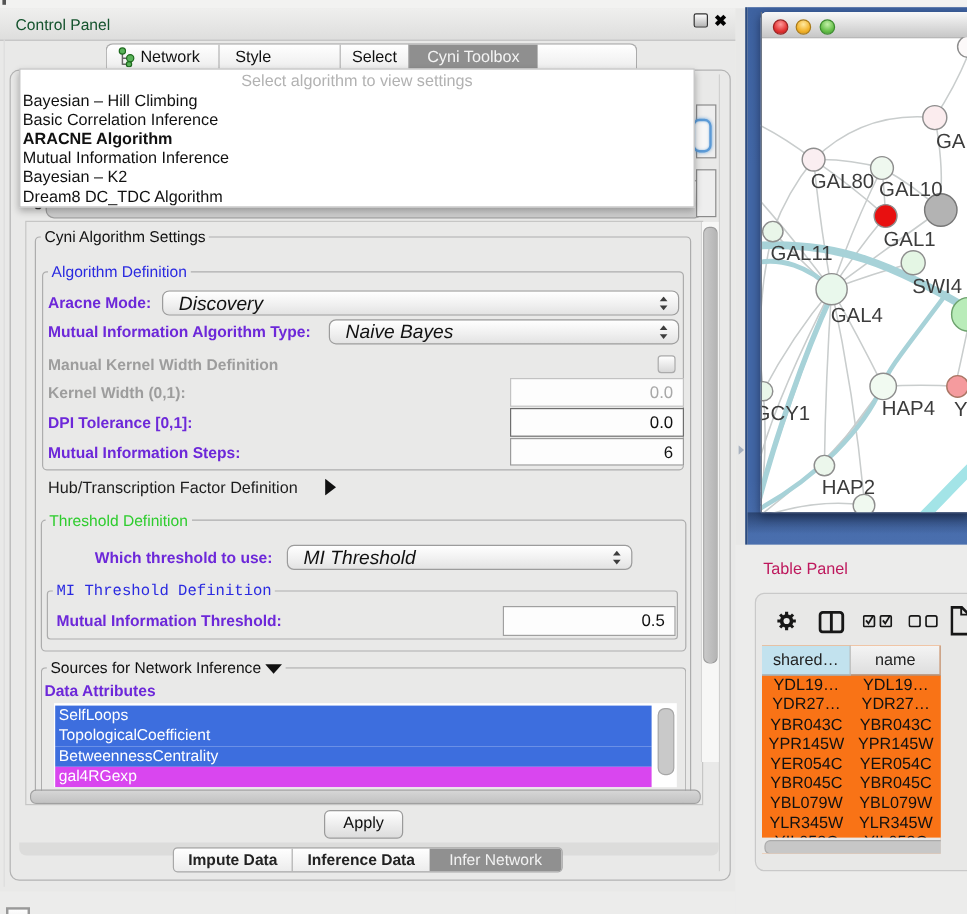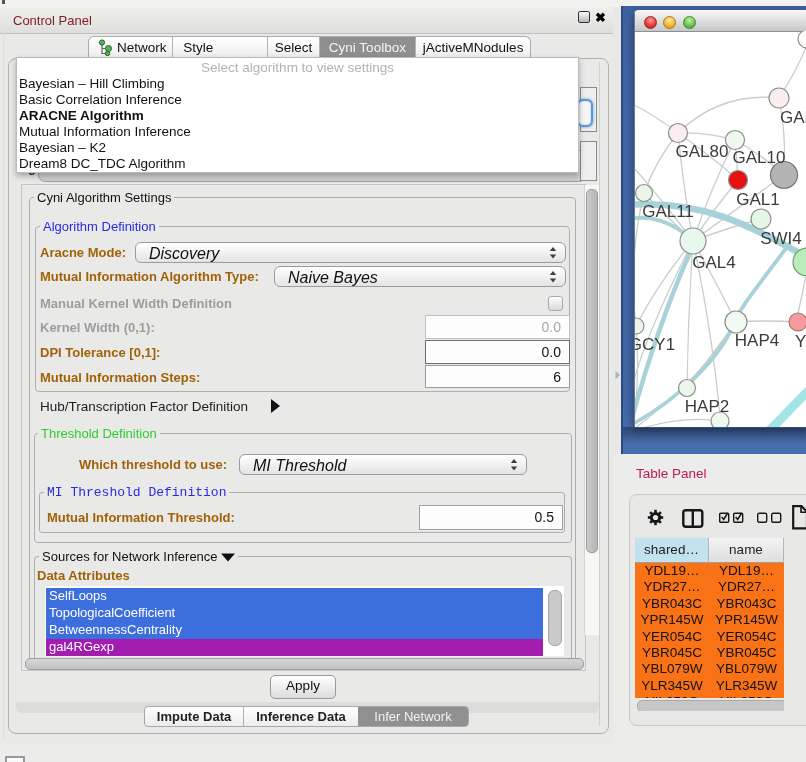--- a/index.html
+++ b/index.html
@@ -1,60 +1,59 @@
 <!DOCTYPE html>
 <html><head>
 <meta charset="utf-8">
 <style>
 html,body{margin:0;padding:0;}
 body{width:806px;height:762px;position:relative;overflow:hidden;
   font-family:"Liberation Sans",sans-serif;background:#ececeb;}
 .ab{position:absolute;}
 .lbl{position:absolute;font-size:13px;color:#111;white-space:nowrap;}
-.blbl{position:absolute;font-size:13px;font-weight:bold;color:#a16207;white-space:nowrap;}
+.blbl{position:absolute;font-size:13px;font-weight:bold;color:#6d28d9;white-space:nowrap;}
 .glbl{position:absolute;font-size:13px;font-weight:bold;color:#9d9d9d;white-space:nowrap;}
 .grp{position:absolute;border:1px solid #adadad;border-radius:4px;}
 .gtit{position:absolute;font-size:13px;background:#e9e9e8;padding:0 3px;white-space:nowrap;}
 .combo{position:absolute;border:1px solid #9c9c9c;border-radius:6px;
   background:linear-gradient(#ffffff,#efefef 60%,#e3e3e3);
   font-size:16px;color:#111;font-style:italic;}
 .combo span{position:absolute;left:13px;top:2px;}
 .fld{position:absolute;background:#fdfdfd;font-size:14px;text-align:right;}
 .fld span{position:absolute;right:8px;top:3px;}
 </style>
 </head>
 <body>
 
 <div class="ab" style="left:0;top:0;width:806px;height:7px;background:#f2f2f1;"></div>
 <div class="ab" style="left:2px;top:0;width:3px;height:4px;background:#555;"></div>
 
 <div class="ab" style="left:0;top:7px;width:613px;height:736px;background:#e9e9e8;"></div>
 <div class="ab" style="left:0;top:7px;width:613px;height:26px;background:linear-gradient(#efefee,#dededd);border-bottom:1px solid #bfbfbf;"></div>
-<div class="ab" style="left:13px;top:13px;font-size:13px;color:#7f1d1d;">Control Panel</div>
+<div class="ab" style="left:13px;top:13px;font-size:13px;color:#14532d;">Control Panel</div>
 <div class="ab" style="left:578px;top:11px;width:10px;height:10px;border:1.5px solid #333;border-radius:2px;background:linear-gradient(#fdfdfd,#b5b5b5);"></div>
 <div class="ab" style="left:595px;top:10px;font-size:13px;font-weight:bold;color:#000;">✖</div>
 
 <div class="ab" style="left:8px;top:58px;width:599px;height:674px;border:1px solid #b3b3b3;border-radius:8px;background:#e9e9e8;"></div>
 <div class="ab" style="left:3px;top:33px;width:1px;height:706px;background:#dddddc;"></div>
 <div class="ab" style="left:599px;top:62px;width:1px;height:664px;background:#d0d0cf;"></div>
 
 <div class="ab" style="left:88px;top:36px;width:441px;height:22px;border:1px solid #ababab;border-bottom:none;border-radius:6px 6px 0 0;overflow:hidden;display:flex;background:linear-gradient(#ffffff,#ececec);">
   <div style="width:93px;position:relative;">
     <svg class="ab" style="left:9px;top:2px;" width="16" height="17" viewBox="0 0 16 17">
         <path d="M4 5 L4 15 M4 9.5 L9 9.5 M4 14.5 L8 14.5" stroke="#666" fill="none" stroke-width="1.2"></path>
         <circle cx="4" cy="3.5" r="2.6" fill="#59b259" stroke="#1e6a1e"></circle>
         <circle cx="10.5" cy="9.5" r="3" fill="#59b259" stroke="#1e6a1e"></circle>
         <circle cx="9.5" cy="14.5" r="2.2" fill="#59b259" stroke="#1e6a1e"></circle>
       </svg>
     <span style="position:absolute;left:28px;top:3px;font-size:13.5px;color:#111;">Network</span>
   </div>
   <div style="width:56px;border-left:1px solid #b4b4b4;text-align:center;font-size:13.5px;color:#111;padding-top:3px;">Style</div>
   <div style="width:56px;border-left:1px solid #b4b4b4;text-align:center;font-size:13.5px;color:#111;padding-top:3px;margin-left:44px;">Select</div>
   <div style="width:107px;border-left:1px solid #b4b4b4;text-align:center;font-size:13.5px;background:#8f8f8f;color:#f4f4f4;padding-top:3px;">Cyni Toolbox</div>
-  <div style="width:127px;border-left:1px solid #b4b4b4;text-align:center;font-size:13.5px;color:#111;padding-top:3px;">jActiveMNodules</div>
 </div>
 
 <div class="ab" style="left:21px;top:184px;width:563px;height:485px;border:1px solid #c6c6c5;background:#e9e9e8;"></div>
 
 <div class="ab" style="left:28px;top:160px;font-size:13px;font-weight:bold;color:#333;">g</div>
 <div class="ab" style="left:38px;top:150px;width:546px;height:30px;border:1px solid #9e9e9e;border-radius:7px;background:linear-gradient(#f5f5f5,#cccccc);"></div>
 <div class="ab" style="left:580px;top:87px;width:15px;height:43px;border:1px solid #8a8a8a;background:#eeeeee;"></div>
 <div class="ab" style="left:577px;top:99px;width:12px;height:24px;border:2.5px solid #5b9ad6;border-radius:6px;background:#f6f6f6;box-shadow:0 0 3px rgba(80,150,215,0.9), inset 0 0 2px rgba(80,150,215,0.6);"></div>
 <div class="ab" style="left:580px;top:141px;width:15px;height:38px;border:1px solid #8a8a8a;background:#eeeeee;"></div>
 
@@ -119,21 +118,21 @@
 
 <div class="grp" style="left:34px;top:556px;width:536px;height:112px;border-bottom:none;"></div>
 <div class="gtit" style="left:39px;top:549px;color:#111;">Sources for Network Inference&nbsp;<svg width="14" height="9" viewBox="0 0 14 9" style="vertical-align:-1px;">
       <path d="M0 0.5 L14 0.5 L7 8.5 Z" fill="#111"></path>
     </svg></div>
 <div class="blbl" style="left:37px;top:568px;">Data Attributes</div>
 <div class="ab" style="left:45px;top:586px;width:519px;height:70px;background:#ffffff;overflow:hidden;">
   <div style="position:absolute;left:1px;top:2px;width:497px;height:17px;background:#3d6ede;color:#fff;font-size:13px;padding-left:3px;box-sizing:border-box;">SelfLoops</div>
   <div style="position:absolute;left:1px;top:19px;width:497px;height:17px;background:#3d6ede;color:#fff;font-size:13px;padding-left:3px;box-sizing:border-box;">TopologicalCoefficient</div>
   <div style="position:absolute;left:1px;top:36px;width:497px;height:17px;background:#3d6ede;color:#fff;font-size:13px;padding-left:3px;box-sizing:border-box;">BetweennessCentrality</div>
-  <div style="position:absolute;left:1px;top:53px;width:497px;height:17px;background:#a21caf;color:#fff;font-size:13px;padding-left:3px;box-sizing:border-box;">gal4RGexp</div>
+  <div style="position:absolute;left:1px;top:53px;width:497px;height:17px;background:#d946ef;color:#fff;font-size:13px;padding-left:3px;box-sizing:border-box;">gal4RGexp</div>
   <div style="position:absolute;left:503px;top:4px;width:12px;height:54px;border:1px solid #a6a6a6;border-radius:6px;background:#c9c9c9;"></div>
 </div>
 
 <div class="ab" style="left:25px;top:658px;width:557px;height:10px;border:1px solid #a0a0a0;border-radius:5px;background:linear-gradient(#d6d6d6,#c2c2c2);"></div>
 
 <div class="ab" style="left:584px;top:185px;width:14px;height:450px;background:#f7f7f6;border-left:1px solid #d5d5d5;"></div>
 <div class="ab" style="left:586px;top:189px;width:10px;height:362px;border:1px solid #9b9b9b;border-radius:5px;background:linear-gradient(90deg,#c9c9c9,#b5b5b5);"></div>
 
 <div class="ab" style="left:270px;top:675px;width:64px;height:20px;border:1px solid #9a9a9a;border-radius:5px;background:linear-gradient(#ffffff,#dcdcdc);text-align:center;font-size:13.5px;color:#111;padding-top:2px;">Apply</div>
 

